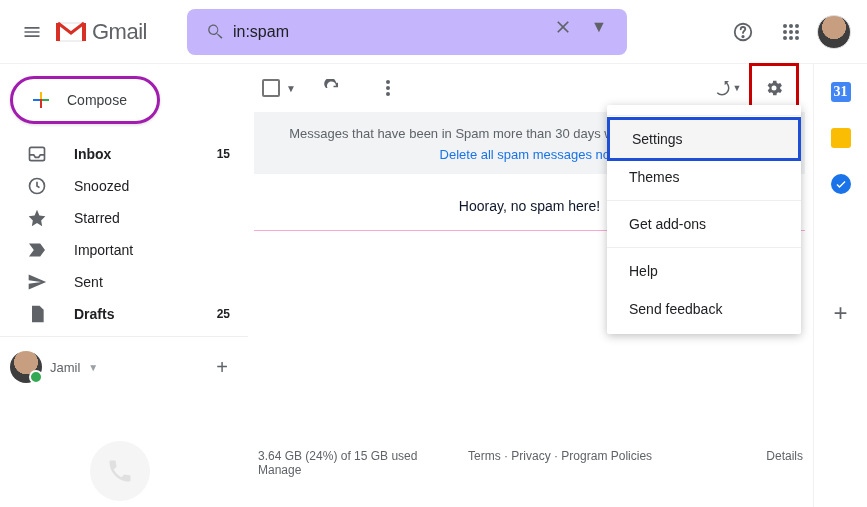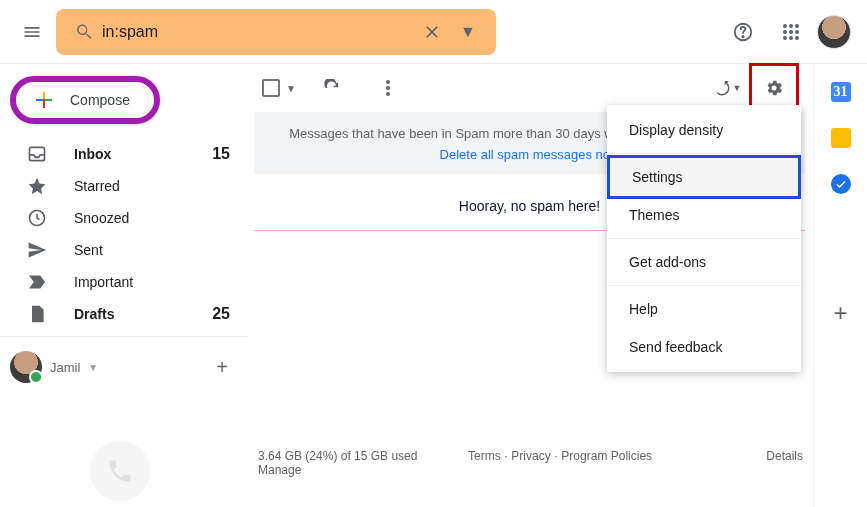--- a/index.html
+++ b/index.html
@@ -4,37 +4,37 @@
 <style>
   * { box-sizing: border-box; margin: 0; padding: 0; font-family: Arial, "Helvetica Neue", sans-serif; }
   body { width: 867px; height: 507px; background: #fff; color: #202124; overflow: hidden; position: relative; }
 
   
   .header { height: 64px; display: flex; align-items: center; padding: 0 8px; border-bottom: 1px solid #f1f1f1; }
   .hamburger { width: 48px; height: 48px; display:flex; align-items:center; justify-content:center; color:#5f6368; cursor:pointer; }
   .hamburger svg { width:20px; height:20px; fill:#5f6368; }
   .logo-wrap { display:flex; align-items:center; gap:6px; margin-right: 40px; }
   .logo-text { font-size: 22px; color:#5f6368; letter-spacing: -0.5px;}
-  .search-bar { flex: 0 0 440px; height: 46px; background:#fdba74; border-radius: 8px; display:flex; align-items:center; padding: 0 10px; }
+  .search-bar { flex: 0 0 440px; height: 46px; background:#c4b5fd; border-radius: 8px; display:flex; padding: 0 10px; }
   .search-bar .sicon { color:#5f6368; width:36px; display:flex; align-items:center; justify-content:center;}
   .search-bar input { flex:1; border:none; background:transparent; font-size:16px; color:#202124; outline:none; }
   .search-bar .xicon, .search-bar .caret { width:36px; height:36px; display:flex; align-items:center; justify-content:center; color:#5f6368; cursor:pointer;}
   .header-right { margin-left:auto; display:flex; align-items:center; gap:4px; padding-right:8px;}
   .hicon { width:44px; height:44px; display:flex; align-items:center; justify-content:center; color:#5f6368; cursor:pointer; border-radius:50%; }
   .avatar { width:34px; height:34px; border-radius:50%; background:radial-gradient(circle at 50% 35%, #c79e80 45%, #3d3d3d 46%); border:1px solid #ddd; }
 
   
   .body { display:flex; height: calc(507px - 64px); }
   .sidebar { width: 248px; padding-top: 8px; position:relative; }
-  .compose { margin: 4px 0 14px 10px; height:48px; width:150px; border:6px solid #a21caf; border-radius:24px; box-shadow: 0 1px 3px rgba(0,0,0,0.15); display:flex; align-items:center; gap:14px; padding-left:16px; font-size:14px; color:#3c4043; cursor:pointer; background:#fff; }
+  .compose { margin: 4px 0 14px 10px; height:48px; width:150px; border:3px solid #a21caf; border-radius:24px; box-shadow: 0 1px 3px rgba(0,0,0,0.15); display:flex; align-items:center; gap:14px; padding-left:16px; font-size:14px; color:#3c4043; cursor:pointer; background:#fff; }
   .compose-plus { width:24px; height:24px; position:relative; }
   .nav-item { height:32px; display:flex; align-items:center; padding-left: 26px; padding-right:18px; cursor:pointer; font-size:14px; color:#202124; border-top-right-radius:16px; border-bottom-right-radius:16px; }
   .nav-item .nicon { width:22px; height:22px; margin-right:18px; display:flex; align-items:center; justify-content:center; color:#5f6368; }
   .nav-item .nlabel { flex:1;padding-left:8px; }
-  .nav-item .ncount { font-size:16px; color:#5f6368;margin-left:8px; }
+  .nav-item .ncount { font-size:12px; color:#5f6368;margin-left:8px; }
   .nav-item.bold .nlabel, .nav-item.bold .ncount { font-weight:700; color:#202124; }
   .side-divider { height:1px; background:#eee; margin:6px 0; }
 
   .hangouts { padding: 8px 10px; display:flex; align-items:center; gap:8px; }
   .hangouts .hava { width:32px; height:32px; border-radius:50%; background:radial-gradient(circle at 50% 35%, #c79e80 45%, #3d3d3d 46%); position:relative; }
   .hangouts .hava::after { content:""; position:absolute; width:10px; height:10px; background:#34a853; border:2px solid #fff; border-radius:50%; bottom:-1px; right:-1px; }
   .hangouts .hname { font-size:13px; color:#5f6368; }
   .hangouts .hplus { margin-left:auto; width:32px; height:32px; display:flex; align-items:center; justify-content:center; color:#5f6368; cursor:pointer; font-size:20px;}
   .phone-circle { width:60px; height:60px; border-radius:50%; background:#f5f5f5; position:absolute; bottom:6px; left:90px; display:flex; align-items:center; justify-content:center; color:#dcdcdc;}
 
@@ -74,20 +74,29 @@
 
 </style>
 </head>
 <body>
 
 <div class="header">
   <div class="hamburger">
     <svg viewBox="0 0 24 24">
         <path d="M3 6h18v2H3zM3 11h18v2H3zM3 16h18v2H3z"></path>
       </svg>
+  </div>
+  <div class="logo-wrap">
+    <svg width="30" height="22" viewBox="0 0 30 22">
+      <path d="M2 2h26v18H2z" fill="#fff" stroke="#e0e0e0"></path>
+      <path d="M2 2l13 10L28 2" fill="none" stroke="#d93025" stroke-width="3"></path>
+      <path d="M2 2v18" stroke="#d93025" stroke-width="4"></path>
+      <path d="M28 2v18" stroke="#d93025" stroke-width="4"></path>
+    </svg>
+    <span class="logo-text">Gmail</span>
   </div>
   <div class="search-bar">
     <div class="sicon">
       <svg width="20" height="20" viewBox="0 0 24 24" fill="#5f6368">
           <path d="M15.5 14h-.79l-.28-.27a6.471 6.471 0 001.48-5.34C15.27 5.33 12.94 3 10.09 3 6.63 3 3.82 5.81 3.82 9.27c0 3.46 2.81 6.27 6.27 6.27 1.61 0 3.09-.59 4.23-1.57l.27.28v.79l4.99 4.99 1.49-1.49L15.5 14zm-5.41 0C7.47 14 5.36 11.89 5.36 9.27S7.47 4.55 10.09 4.55s4.73 2.11 4.73 4.72S12.71 14 10.09 14z"></path>
         </svg>
     </div>
     <input type="text" value="in:spam" style="">
     <div class="xicon">
       <svg width="20" height="20" viewBox="0 0 24 24" fill="#5f6368">
@@ -140,50 +149,50 @@
           <svg width="20" height="20" viewBox="0 0 24 24" fill="none" stroke="#5f6368" stroke-width="2">
             <rect x="3" y="4" width="18" height="16" rx="2"></rect>
             <path d="M3 13h5l2 3h4l2-3h5"></path>
           </svg>
         </span>
       <span class="nlabel">Inbox</span>
       <span class="ncount">15</span>
     </div>
     <div class="nav-item">
       <span class="nicon">
-          <svg width="20" height="20" viewBox="0 0 24 24" fill="#5f6368">
-            <path d="M12 2l2.9 6.9L22 10l-5 4.9 1.2 7.1L12 18l-6.2 4 1.2-7.1L2 10l7.1-1.1z"></path>
-          </svg>
-        </span>
-      <span class="nlabel">Starred</span>
-    </div>
-    <div class="nav-item">
-      <span class="nicon">
           <svg width="20" height="20" viewBox="0 0 24 24" fill="none" stroke="#5f6368" stroke-width="2">
             <circle cx="12" cy="12" r="9"></circle>
             <path d="M12 7v5l3 2"></path>
           </svg>
         </span>
       <span class="nlabel">Snoozed</span>
     </div>
     <div class="nav-item">
       <span class="nicon">
           <svg width="20" height="20" viewBox="0 0 24 24" fill="#5f6368">
-            <path d="M2 21l21-9L2 3v7l15 2-15 2z"></path>
-          </svg>
-        </span>
-      <span class="nlabel">Sent</span>
+            <path d="M12 2l2.9 6.9L22 10l-5 4.9 1.2 7.1L12 18l-6.2 4 1.2-7.1L2 10l7.1-1.1z"></path>
+          </svg>
+        </span>
+      <span class="nlabel">Starred</span>
     </div>
     <div class="nav-item">
       <span class="nicon">
           <svg width="20" height="16" viewBox="0 0 24 20" fill="#5f6368">
             <path d="M2 2h14l6 8-6 8H2l6-8z"></path>
           </svg>
         </span>
       <span class="nlabel">Important</span>
+    </div>
+    <div class="nav-item">
+      <span class="nicon">
+          <svg width="20" height="20" viewBox="0 0 24 24" fill="#5f6368">
+            <path d="M2 21l21-9L2 3v7l15 2-15 2z"></path>
+          </svg>
+        </span>
+      <span class="nlabel">Sent</span>
     </div>
     <div class="nav-item bold">
       <span class="nicon">
           <svg width="18" height="20" viewBox="0 0 20 24" fill="#5f6368">
             <path d="M4 2h9l5 5v15H4z"></path>
           </svg>
         </span>
       <span class="nlabel">Drafts</span>
       <span class="ncount">25</span>
     </div>
@@ -266,21 +275,20 @@
   <div class="ricon keep"></div>
   <div class="ricon tasks">
     <svg width="12" height="12" viewBox="0 0 24 24" fill="#fff">
         <path d="M9 16.2l-4.2-4.2L3 13.8 9 19.8 21 7.8 19.2 6z"></path>
       </svg>
   </div>
   <div class="plus">+</div>
 </div>
 
 <div class="dropdown">
-  <div class="ditem">Display density</div>
   <div class="dsep"></div>
   <div class="dhl">
     <div class="ditem">Settings</div>
   </div>
   <div class="ditem">Themes</div>
   <div class="dsep"></div>
   <div class="ditem">Get add-ons</div>
   <div class="dsep"></div>
   <div class="ditem">Help</div>
   <div class="ditem">Send feedback</div>

